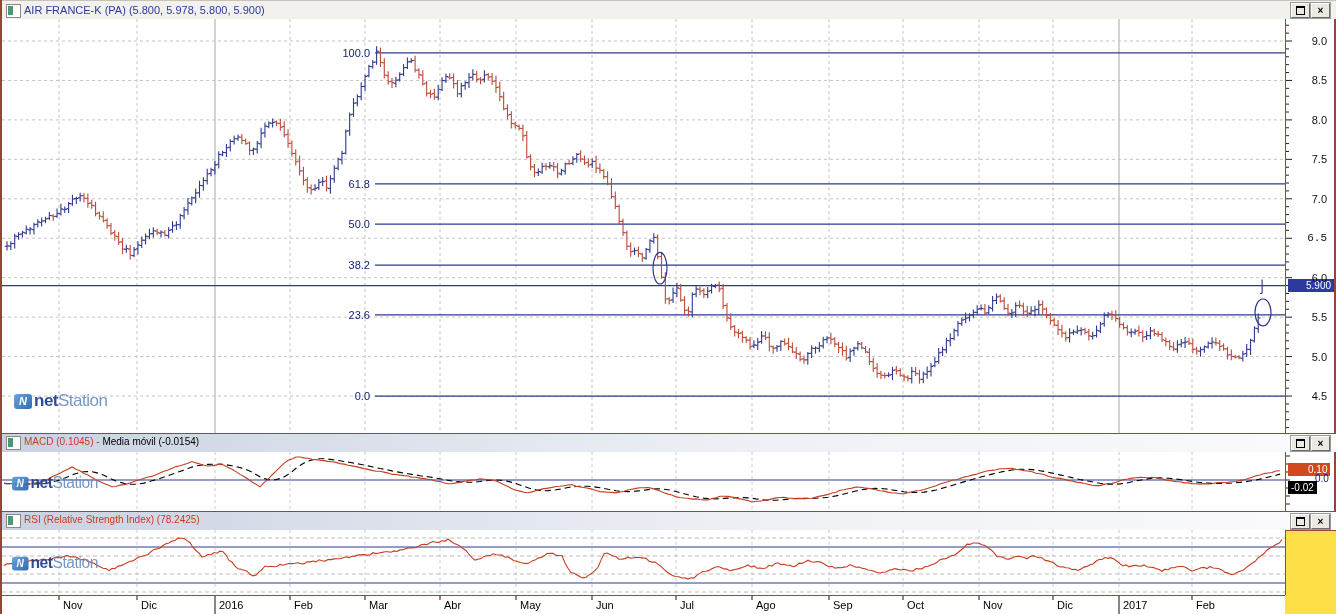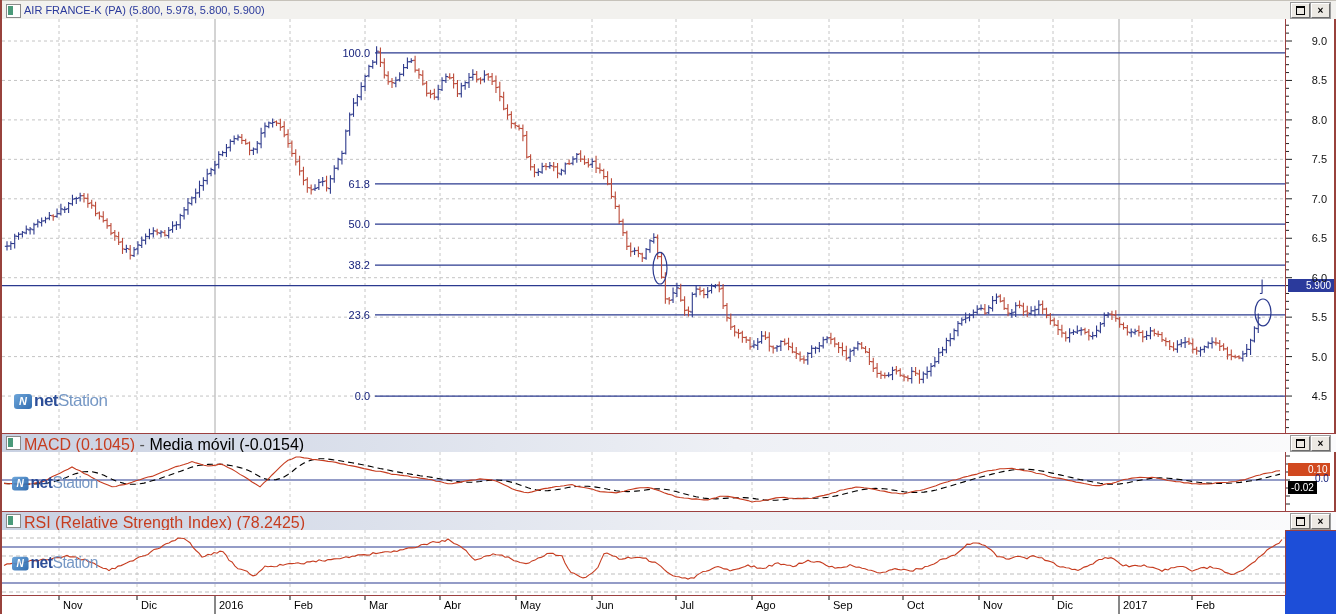--- a/index.html
+++ b/index.html
@@ -1,33 +1,33 @@
 <!DOCTYPE html>
 <html><head>
 <meta charset="utf-8">
 <style>
   html,body{margin:0;padding:0;background:#d8d4cc;}
-  #app{position:relative;width:1336px;height:614px;background:#1d4ed8;
+  #app{position:relative;width:1336px;height:614px;background:#fde047;
        font-family:"Liberation Sans",sans-serif;overflow:hidden;
        border-left:2px solid #98423c;box-sizing:border-box;}
   .titlebar{position:absolute;left:0;top:0;width:1334px;height:19px;background:#f2f1ee;
        border-bottom:1px solid #9c4040;border-top:1px solid #c6c2ba;}
   .titlebar .wtitle{position:absolute;left:22px;top:3px;font-size:11px;color:#2b3a9c;white-space:nowrap;}
   .chart-ico{position:absolute;left:4px;top:3px;width:13px;height:12px;background:#fff;
        border:1px solid #8a8a8a;box-shadow:1px 1px 0 #fff inset;}
   .chart-ico i{position:absolute;left:1px;top:1px;width:5px;height:9px;background:#4a9a7a;display:block;}
   .winbtn{position:absolute;top:2px;width:17px;height:13px;background:#ece9e3;border:1px solid;
        border-color:#fff #6c6c6c #6c6c6c #fff;box-shadow:0 0 0 1px #9a9a9a;cursor:pointer;
        display:flex;align-items:center;justify-content:center;}
   .winbtn .sq{width:7px;height:6px;border:1px solid #000;border-top-width:2px;display:block;}
   .winbtn .xx{font-size:10px;font-weight:bold;color:#000;line-height:1;}
   .hdr{position:absolute;left:0;width:1334px;height:18px;
        background:linear-gradient(to right,#c9d1e2,#eef0f5 55%,#fbfbfc);
        border-top:1px solid #9c4040;border-bottom:1px solid #9c4040;}
-  .hdr .lbl{position:absolute;left:22px;top:2px;font-size:16px;white-space:nowrap;}
+  .hdr .lbl{position:absolute;left:22px;top:2px;font-size:10px;white-space:nowrap;}
   .plot{position:absolute;left:0;width:1283px;background:#fff;border-right:1px solid #9c4040;}
   .axis{position:absolute;left:1284px;width:50px;background:#fff;border-right:2px solid #98423c;box-sizing:border-box;}
   .axis .ylab{position:absolute;right:7px;font-size:11px;color:#111;}
   .valbox{position:absolute;font-size:10px;color:#fff;padding:1px 3px;line-height:11px;}
   .vb-navy{background:#2b3a9c;}
   .vb-red{background:#d1491f;}
   .vb-black{background:#000;}
   .axtext{position:absolute;font-size:10px;color:#16227c;}
   .logo{position:absolute;display:flex;align-items:center;opacity:.92;pointer-events:none;}
   .logo .mono{width:18px;height:15px;border-radius:3px;background:linear-gradient(135deg,#63a0d8,#1f5fa8);
@@ -1797,21 +1797,21 @@
         <line x1="0" y1="392.83000000000004" x2="3" y2="392.83000000000004" stroke="#222" stroke-width="1"></line>
         <line x1="0" y1="400.72" x2="3" y2="400.72" stroke="#222" stroke-width="1"></line>
         <line x1="0" y1="408.61000000000007" x2="3" y2="408.61000000000007" stroke="#222" stroke-width="1"></line>
       </svg>
     <span class="valbox vb-navy" id="priceBox" style="left: 2px; top: 259.59px; padding-left: 18px;">5.900</span>
   <span class="ylab" style="top: 16px;">9.0</span>
       <span class="ylab" style="top: 55.45px; padding-left: 40px;">8.5</span>
       <span class="ylab" style="top: 94.9px;">8.0</span>
       <span class="ylab" style="top: 134.35px;">7.5</span>
       <span class="ylab" style="top: 173.8px;">7.0</span>
-      <span class="ylab" style="top: 213.25px;">6.5</span>
+      <span class="ylab" style="top: 213.25px; font-family: Liberation Mono, monospace;">6.5</span>
       <span class="ylab" style="top: 252.7px;">6.0</span>
       <span class="ylab" style="top: 292.15px; padding-left: 25px;">5.5</span>
       <span class="ylab" style="top: 331.6px;">5.0</span>
       <span class="ylab" style="top: 371.05px;">4.5</span>
     </div>
 
   <div class="hdr" style="top:433px;">
     <span class="chart-ico" style="top:2px;">
         <i></i>
       </span>

